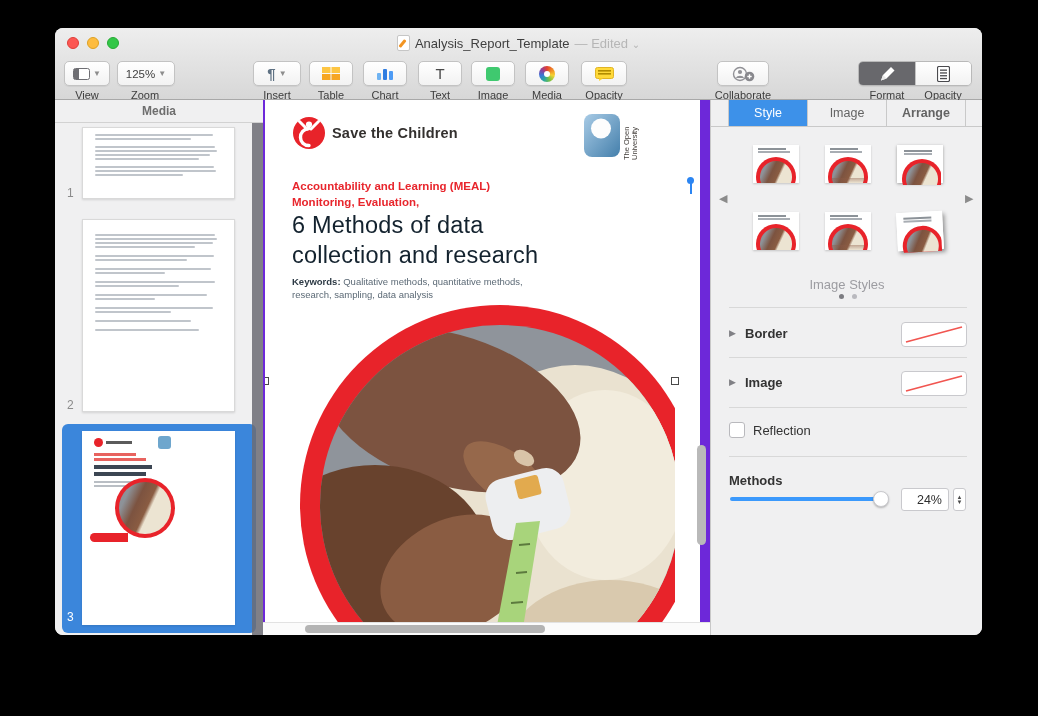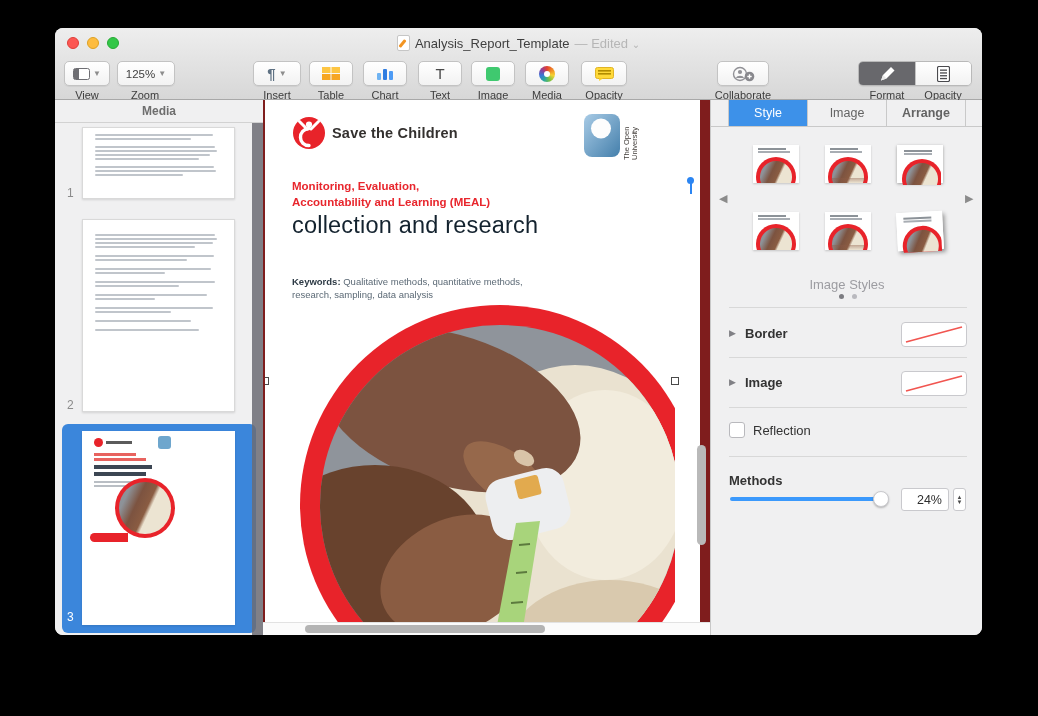--- a/index.html
+++ b/index.html
@@ -74,21 +74,21 @@
   .m-t1 { position:absolute; left:12px; top:34px; width:58px; height:4px; background:#3c4653; }
   .m-t2 { position:absolute; left:12px; top:41px; width:52px; height:4px; background:#3c4653; }
   .m-k1 { position:absolute; left:12px; top:50px; width:55px; height:2px; background:#b9bec4; }
   .m-k2 { position:absolute; left:12px; top:54px; width:38px; height:2px; background:#b9bec4; }
   .m-circ { position:absolute; left:33px; top:47px; width:60px; height:60px; border-radius:50%; background:#e8232a; }
   .m-photo { position:absolute; left:4px; top:4px; width:52px; height:52px; border-radius:50%;
     background:linear-gradient(115deg,#8d9298 18%,#7c5340 36%,#8a5c42 52%,#ece4d2 58%); }
   .m-tail { position:absolute; left:8px; top:102px; width:38px; height:9px; background:#e8232a; border-radius:5px 0 0 5px; }
 
   
-  .canvas { position:absolute; left:208px; top:0; width:447px; height:535px; background:#7f1d1d; }
+  .canvas { position:absolute; left:208px; top:0; width:447px; height:535px; background:#6d28d9; }
   .page { position:absolute; left:2px; top:0; width:435px; height:522px; background:#fff; overflow:hidden; }
 
   .stc-logo { position:absolute; left:27px; top:16px; display:flex; align-items:center; gap:6px; }
   .stc-text { font-size:14.5px; font-weight:700; color:#33302e; letter-spacing:.2px; }
   .ou-shield { position:absolute; left:318px; top:13px; }
   .ou-text { position:absolute; left:358px; top:60px; transform:rotate(-90deg); transform-origin:0 0;
     font-size:7.5px; line-height:8px; color:#413d39; width:48px; }
   .meal { position:absolute; left:27px; top:78px; font-size:11.5px; font-weight:700;
     color:#e8262d; line-height:16px; }
   .doc-title { position:absolute; left:27px; top:110px; font-size:23.5px; font-weight:500;
@@ -389,25 +389,26 @@
             <rect x="1" y="1" width="36" height="43" rx="8" fill="url(#oug)"></rect>
             <circle cx="18" cy="15.5" r="10" fill="#fdfdfd"></circle>
           </svg>
         </div>
         <div class="ou-text">
           <div>The Open</div>
           <div>University</div>
         </div>
 
         <div class="meal">
+          <div>Accountability and Learning (MEAL)</div>
           <div>Monitoring, Evaluation,</div>
-          <div>Accountability and Learning (MEAL)</div>
         </div>
 
         <div class="doc-title">
+          <div>6 Methods of data</div>
           <div>collection and research</div>
         </div>
 
         <div class="keywords">
           <div><b>Keywords:</b><span> Qualitative methods, quantitative methods,</span></div>
           <div>research, sampling, data analysis</div>
         </div>
 
         <div class="img-clip">
           <div class="red-circle">

